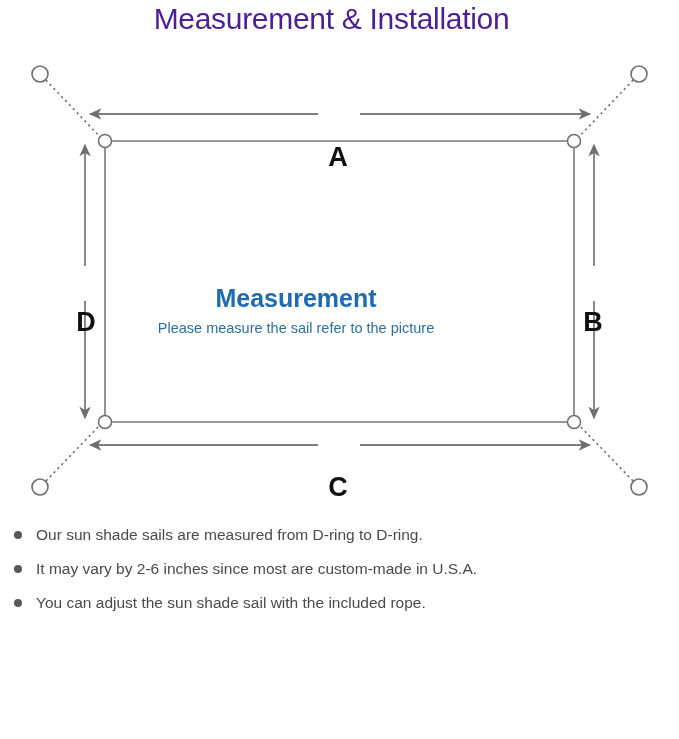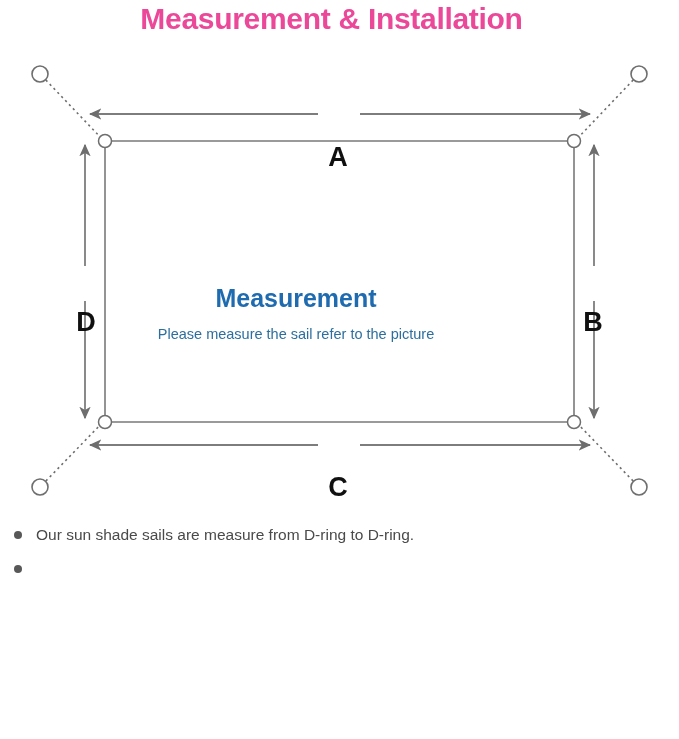--- a/index.html
+++ b/index.html
@@ -14,22 +14,22 @@
     font-family: "Liberation Sans", sans-serif;
     overflow: hidden;
   }
   #page-title {
     position: absolute;
     top: 0px;
     left: 0;
     width: 663px;
     text-align: center;
     font-size: 30px;
-    font-weight: bold;
-    color: #ec4899;
+    font-weight: normal;
+    color: #4c1d95;
     letter-spacing: -0.3px;
     line-height: 38px;
   }
   #diagram-wrap {
     position: absolute;
     top: 44px;
     left: 0;
     width: 679px;
     height: 470px;
   }
@@ -43,21 +43,21 @@
     text-align: center;
     pointer-events: none;
   }
   #center-title {
     top: 240px;
     font-size: 25px;
     font-weight: bold;
     color: #1e6bb0;
   }
   #center-sub {
-    top: 282px;
+    top: 276px;
     font-size: 14.5px;
     color: #2c6f9e;
   }
   .dim-label {
     position: absolute;
     font-size: 27px;
     font-weight: bold;
     color: #101010;
     font-family: "Liberation Sans", sans-serif;
     line-height: 1;
@@ -155,18 +155,23 @@
 
   <div class="dim-label" id="label-A">A</div>
   <div class="dim-label" id="label-C">C</div>
   <div class="dim-label" id="label-D">D</div>
   <div class="dim-label" id="label-B">B</div>
 </div>
 
 <div id="notes">
   <div class="note-item">
     <span class="note-bullet"></span>
-    <span>Our sun shade sails are measure from D-ring to D-ring.</span>
+    <span>Our sun shade sails are measured from D-ring to D-ring.</span>
   </div>
   <div class="note-item">
     <span class="note-bullet"></span>
+    <span>It may vary by 2-6 inches since most are custom-made in U.S.A.</span>
+  </div>
+  <div class="note-item">
+    <span class="note-bullet"></span>
+    <span>You can adjust the sun shade sail with the included rope.</span>
   </div>
 </div>
 
 </body></html>

